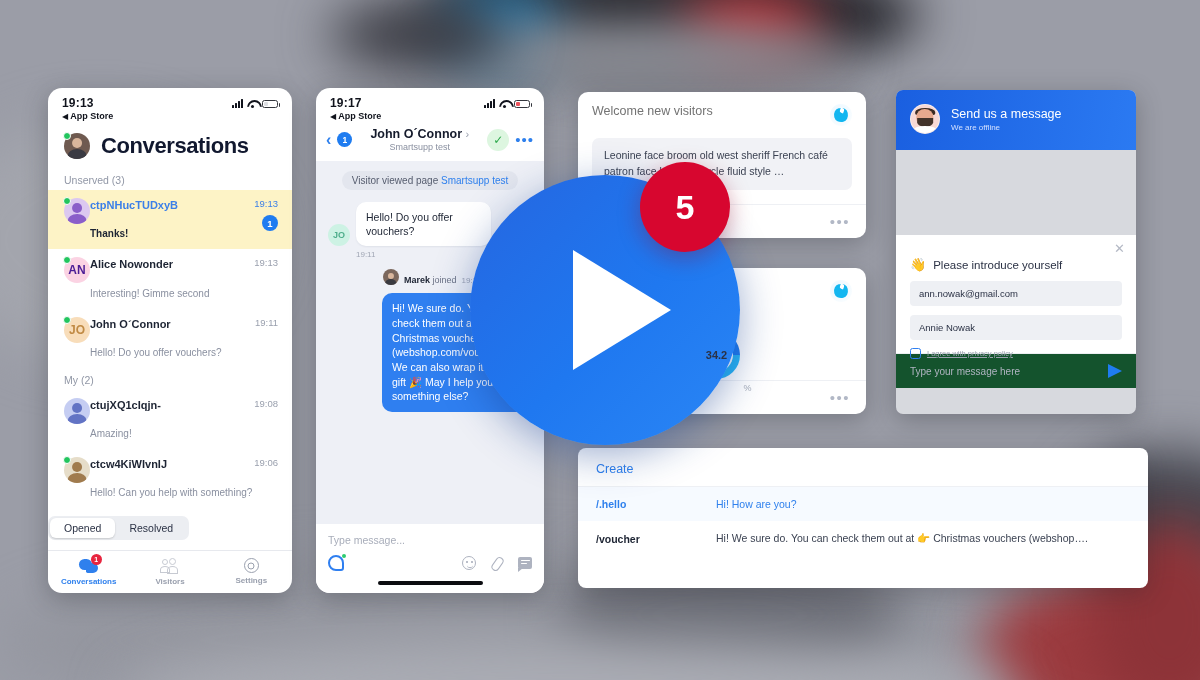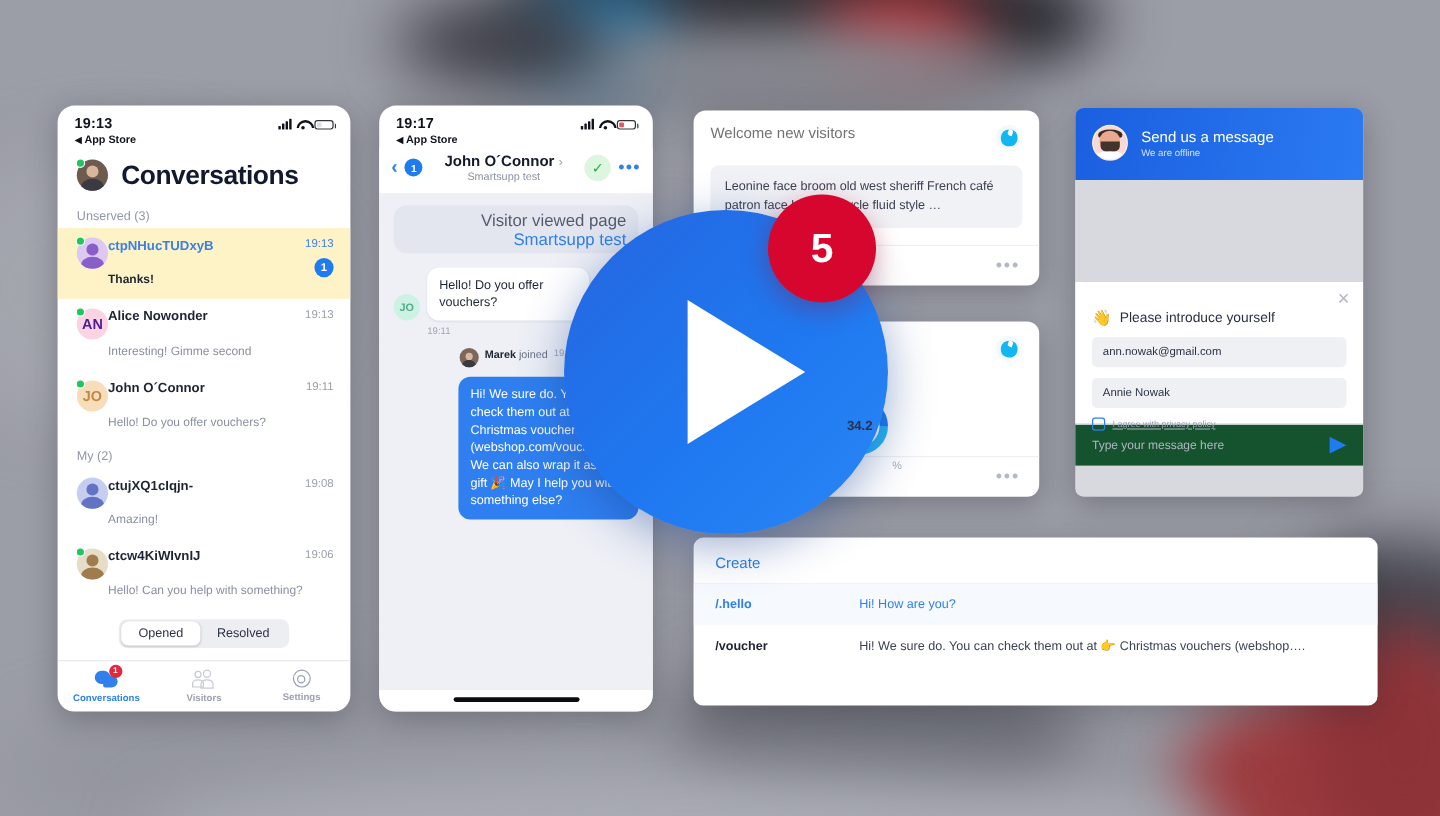--- a/index.html
+++ b/index.html
@@ -96,21 +96,21 @@
                white-space: nowrap; overflow: hidden; text-overflow: ellipsis; }
   .conv-prev.bold { color: #1d2433; font-weight: bold; }
   .conv-meta { display: flex; flex-direction: column; align-items: flex-end; gap: 6px; flex: none; }
   .conv-time { font-size: 9.5px; color: #9aa0ae; }
   .conv-time.blue { color: #3b7fe8; }
   .unread-badge {
     width: 16px; height: 16px; border-radius: 50%; background: #1f7cf0; color: #fff;
     font-size: 9.5px; font-weight: bold; display: flex; align-items: center; justify-content: center;
   }
 
-  .seg-wrap { display: flex; justify-content: center; padding: 8px 0 10px 0; }
+  .seg-wrap { display: flex; justify-content: flex-start; padding: 8px 0 10px 0; }
   .segmented { display: flex; background: #eceef2; border-radius: 7px; padding: 2px; }
   .seg { font-size: 10.5px; color: #2b3245; padding: 4px 14px; border-radius: 6px; }
   .seg.active { background: #fff; box-shadow: 0 1px 2px rgba(0,0,0,.16); font-weight: 500; }
 
   .tabbar { display: flex; border-top: 1px solid #e7e9ee; padding: 7px 0 4px 0; }
   .tab { flex: 1; display: flex; flex-direction: column; align-items: center; gap: 3px; position: relative; }
   .tab-label { font-size: 8px; color: #9aa0ae; font-weight: bold; }
   .tab.active .tab-label { color: #2f80ed; }
   .ic-chat { position: relative; width: 20px; height: 16px; }
   .ic-chat .b1 { position:absolute; left:0; top:1px; width:13px; height:11px; background:#2f80ed; border-radius:6px 6px 2px 6px; }
@@ -134,27 +134,27 @@
   .p2-titles { flex:1; text-align:center; }
   .p2-name { font-size:12.5px; font-weight:bold; color:#141a2b; }
   .p2-name .chev { color:#9aa0ae; font-weight:normal; font-size:11px; }
   .p2-sub { font-size:9px; color:#8a90a0; margin-top:1px; }
   .check-pill { width:22px; height:22px; border-radius:50%; background:#ddf6e0;
                 display:flex; align-items:center; justify-content:center; color:#2aa84a; font-size:12px; font-weight:bold; }
   .dots3 { color:#2f80ed; font-size:15px; letter-spacing:1px; line-height:.6; }
 
   .p2-body { background:#eef0f6; flex:1; padding:10px 12px 0 12px; position:relative; }
   .sys-pill { margin:0 auto 12px auto; background:#e3e6ee; border-radius:11px; padding:4px 10px;
-              font-size:14px; color:#555c6e; text-align:right; width:max-content; max-width:100%; }
+              font-size:10px; color:#555c6e; text-align:left; width:max-content; max-width:100%; }
   .sys-pill .lk { color:#2f80ed; }
   .msg-in-wrap { display:flex; gap:6px; align-items:flex-end; }
   .bub-in { background:#fff; border-radius:10px; padding:8px 10px; font-size:10.5px; color:#1d2433;
             line-height:1.35; max-width:135px; box-shadow:0 1px 2px rgba(30,40,70,.07); }
   .msg-time { font-size:8px; color:#a0a6b4; margin:4px 0 0 28px; }
-  .join-row { display:flex; align-items:flex-start; justify-content:center; gap:5px; margin:10px 0 8px 0; }
+  .join-row { display:flex; align-items:flex-end; justify-content:center; gap:5px; margin:10px 0 8px 0; }
   .join-text { font-size:9px; color:#6b7284; }
   .join-text b { color:#1d2433; }
   .join-time { font-size:8px; color:#a0a6b4; }
   .bub-out { margin-left:auto; background:#2f7ff0; color:#fff; border-radius:10px;
              padding:8px 10px; font-size:10.5px; line-height:1.4; max-width:150px; }
 
   .p2-input { background:#fff; padding:10px 12px 4px 12px; }
   .p2-ph { font-size:10.5px; color:#a8adba; }
   .p2-icons { display:flex; align-items:center; justify-content:space-between; margin-top:9px; }
   .ss-logo { width:16px; height:16px; position:relative; }
@@ -513,20 +513,37 @@
       </div>
       <div class="join-text">
         <b>Marek</b><span> joined</span>
       </div>
       <div class="join-time">19:1</div>
     </div>
 
     <div class="bub-out">Hi! We sure do. You can check them out at 👉 Christmas vouchers (webshop.com/vouchers). We can also wrap it as a gift 🎉 May I help you with something else?</div>
   </div>
 
+  <div class="p2-input">
+    <div class="p2-ph">Type message...</div>
+    <div class="p2-icons">
+      <div class="ss-logo">
+        <div class="ss-ring"></div>
+        <div class="ss-dot"></div>
+      </div>
+      <div class="right-icons">
+        <div class="ic-smile"></div>
+        <div class="ic-clip"></div>
+        <div class="ic-note">
+          <span class="ln" style="top:3px;width:9px"></span>
+          <span class="ln" style="top:6px;width:6px"></span>
+        </div>
+      </div>
+    </div>
+  </div>
 
   <div style="padding:6px 0 8px 0;background:#fff">
     <div class="home-ind"></div>
   </div>
 </div>
 
 <div class="wcard" id="card-welcome">
   <div class="wcard-head">
     <div class="wcard-title">Welcome new visitors</div>
     <div class="ss-mark">

